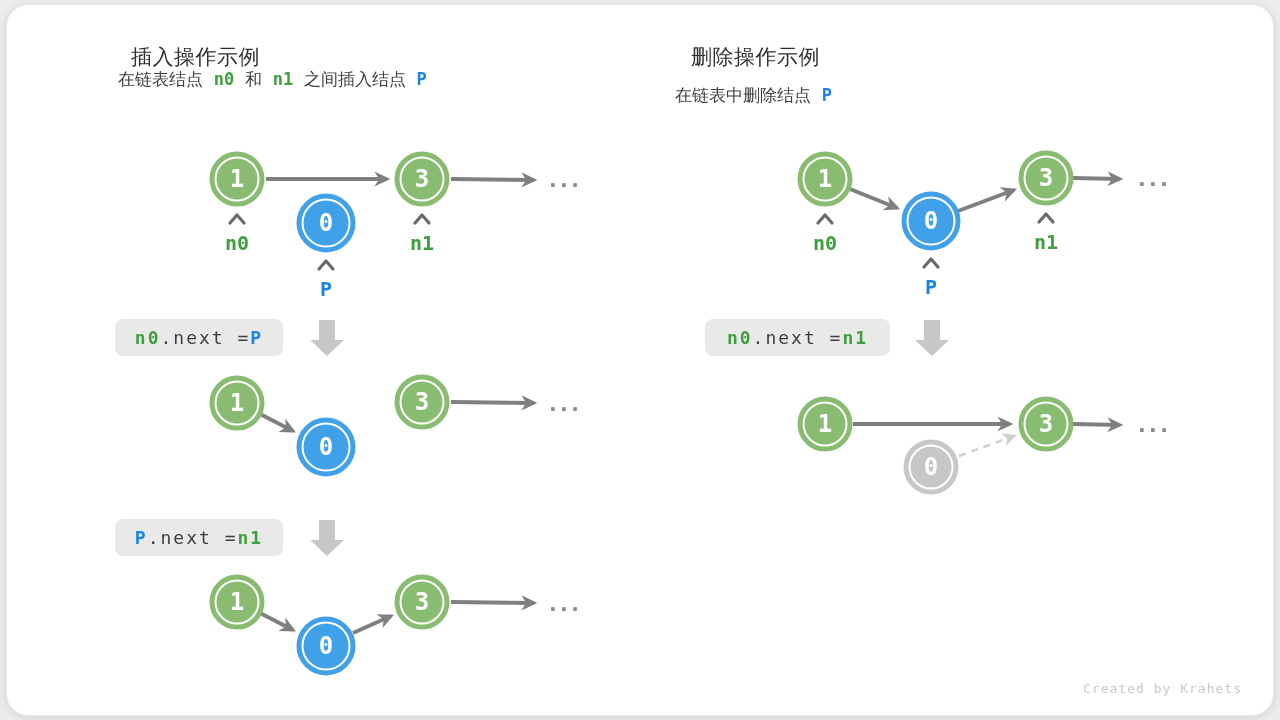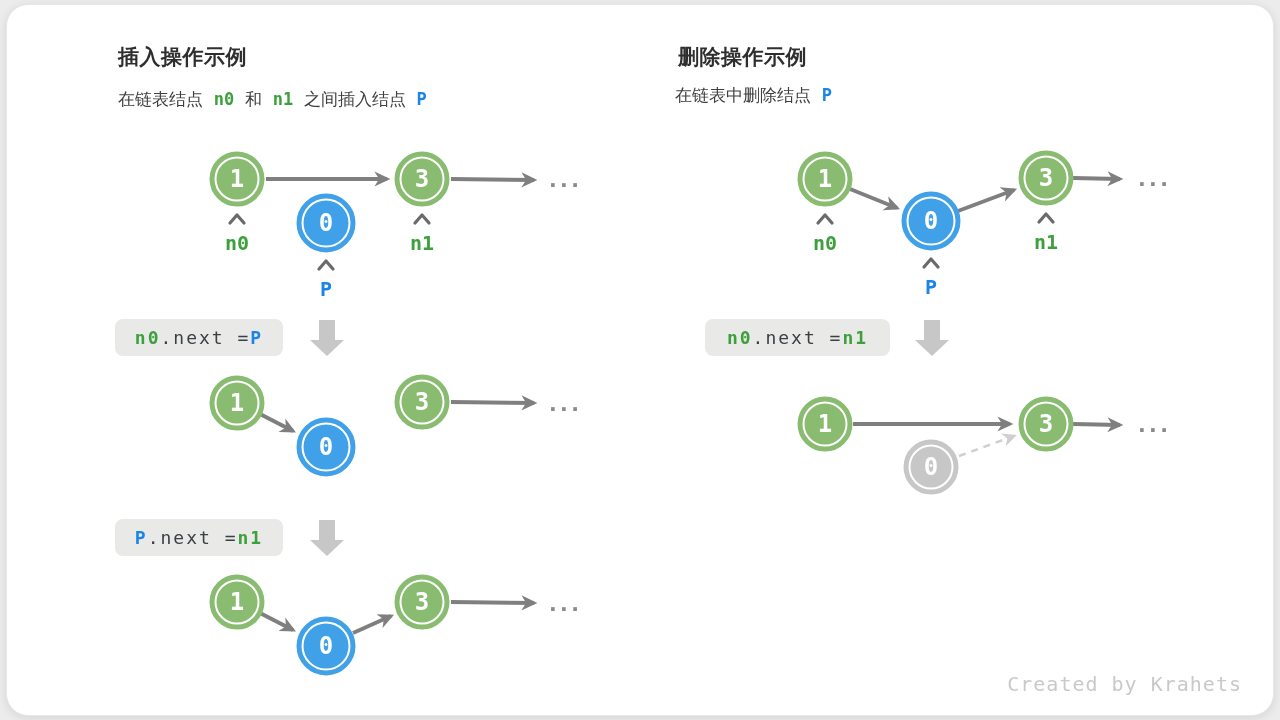--- a/index.html
+++ b/index.html
@@ -2,40 +2,40 @@
 <html><head>
 <meta charset="utf-8">
 <style>
   html,body{margin:0;padding:0;width:1280px;height:720px;overflow:hidden;
     background:#ECECEC;font-family:"Liberation Sans","DejaVu Sans",sans-serif;}
   .card{position:absolute;left:6px;top:4px;width:1266px;height:710px;
     background:#ffffff;border:1px solid #E7E7E7;border-radius:22px;
     box-shadow:0 2px 10px rgba(0,0,0,0.10);z-index:1;}
   #diagram-svg{position:absolute;left:0;top:0;width:1280px;height:720px;z-index:2;}
   .abs{position:absolute;z-index:3;white-space:nowrap;}
-  .title{font-size:21px;font-weight:700;color:#2E2E2E;letter-spacing:0.5px;}
+  .title{font-size:21px;font-weight:400;color:#2E2E2E;letter-spacing:0.5px;margin-left:13px;}
   .title-left{left:118px;top:43px;}
   .title-right{left:678px;top:43px;}
   .subtitle{font-size:17px;color:#3F3F3F;}
-  .subtitle-left{left:118px;top:88px;}
+  .subtitle-left{left:118px;top:68px;}
   .subtitle-right{left:675px;top:84px;}
   .subtitle .seg{vertical-align:baseline;}
   .seg-green,.seg-blue{font-family:"DejaVu Sans Mono",monospace;font-weight:700;font-size:17px;}
   .subtitle .seg-green,.subtitle .seg-blue{margin:0 6px;}
   .seg-green{color:#3DA03D;}
   .seg-blue{color:#1B84E7;}
   .codebox{height:37px;border-radius:8px;background:#E9E9E7;
     display:flex;align-items:center;justify-content:center;
     font-family:"DejaVu Sans Mono",monospace;font-size:18px;letter-spacing:2px;color:#3B4045;}
   .codebox .seg-green,.codebox .seg-blue{font-size:18px;}
   .codebox-0{left:115px;top:319px;width:168px;}
   .codebox-1{left:115px;top:519px;width:168px;}
   .codebox-2{left:705px;top:319px;width:185px;}
   .watermark{right:38px;bottom:24px;font-family:"DejaVu Sans Mono",monospace;
-    font-size:20px;color:#C9C9C9;letter-spacing:1px;}
+    font-size:13px;color:#C9C9C9;letter-spacing:1px;}
   
   .node-value{font-family:"DejaVu Sans Mono",monospace;font-weight:700;font-size:24px;
     fill:#ffffff;text-anchor:middle;}
   .ptr{font-family:"DejaVu Sans Mono",monospace;font-weight:700;font-size:20px;text-anchor:middle;}
   .ptr-green{fill:#3DA03D;}
   .ptr-blue{fill:#1B84E7;}
   .caret{stroke:#6A6A6A;stroke-width:3.2px;fill:none;stroke-linecap:round;stroke-linejoin:round;}
   .dots{font-family:"DejaVu Sans Mono",monospace;font-weight:700;font-size:22px;
     fill:#8A8A8A;text-anchor:middle;letter-spacing:-2px;}
   .edge-solid{stroke:#7F7F7F;stroke-width:4px;fill:none;}

